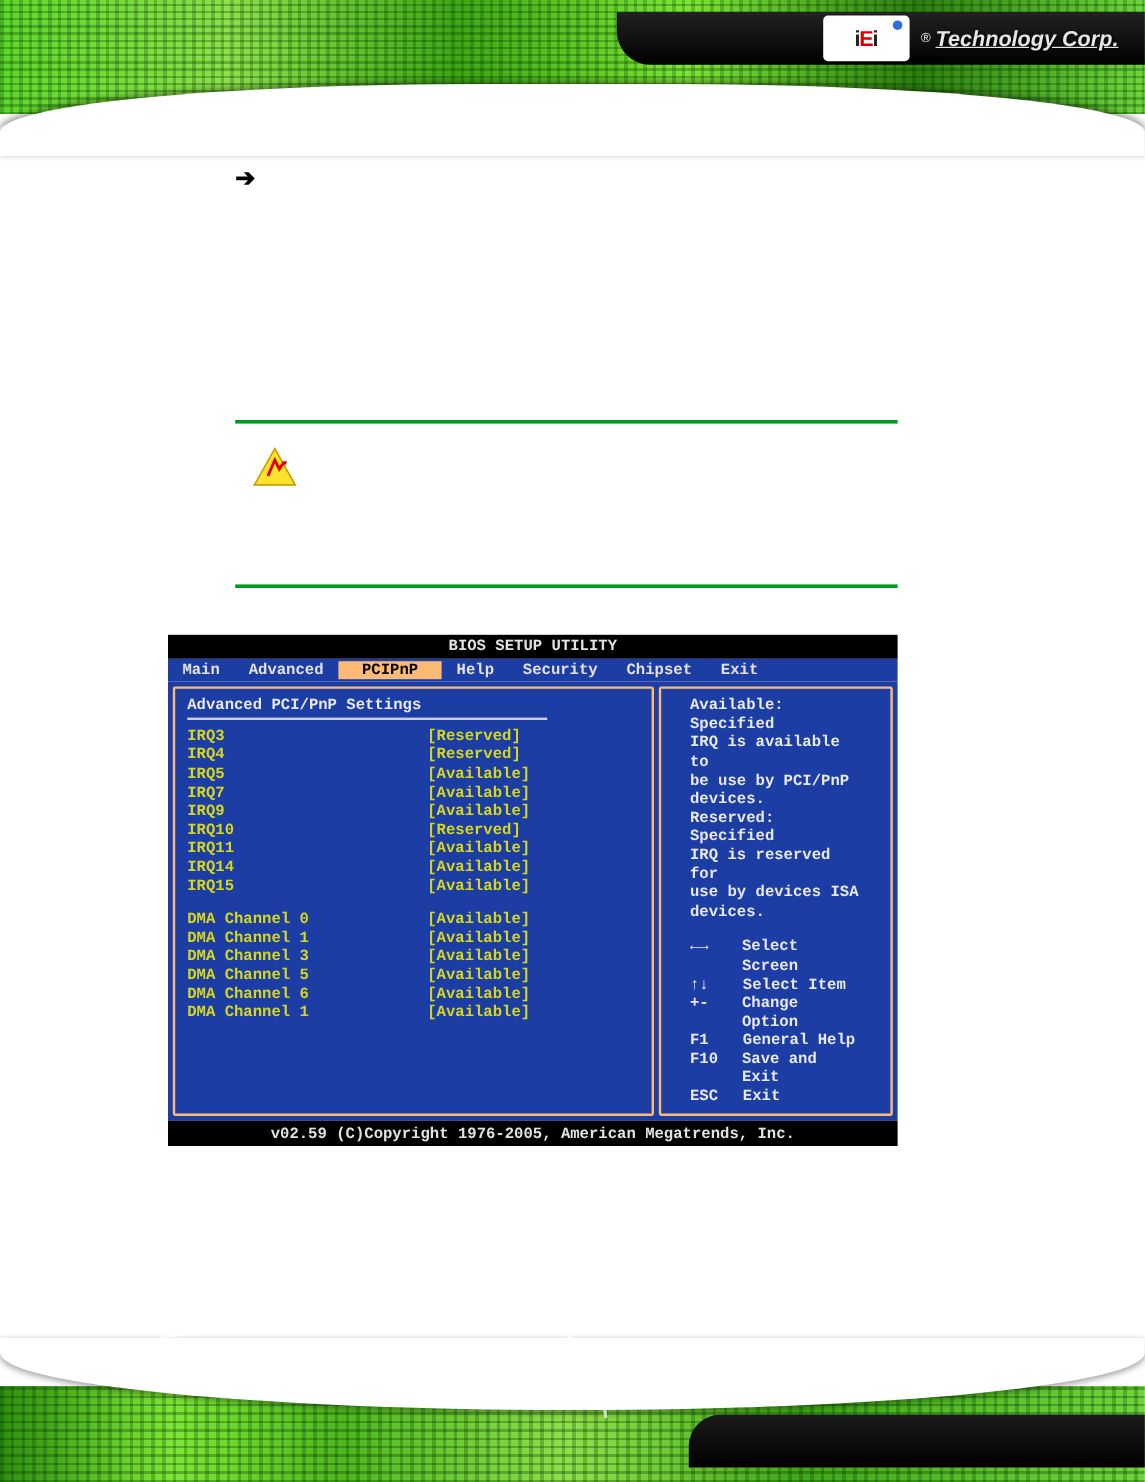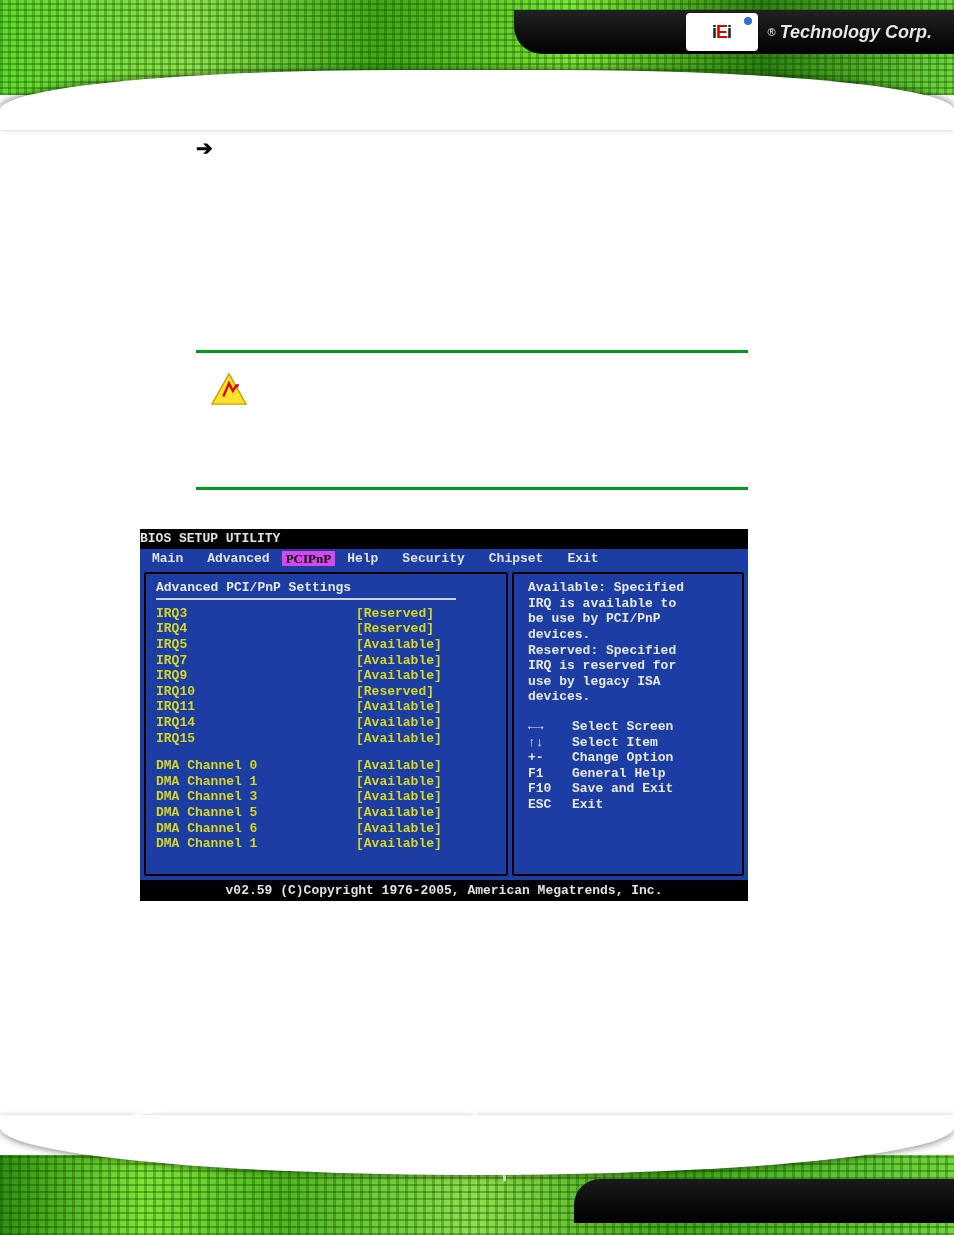--- a/index.html
+++ b/index.html
@@ -6,40 +6,40 @@
   body { width: 954px; height: 1235px; background: #fff; font-family: Arial, sans-serif; position: relative; overflow: hidden; }
   .header-bg { position: absolute; top: 0; left: 0; width: 954px; height: 120px; }
   .circuit-top { position: absolute; top: 0; left: 0; width: 954px; height: 95px; background: linear-gradient(90deg, #5fd82b 0%, #8fe04a 20%, #3fa815 40%, #7ee635 60%, #2f8010 80%, #6fd63b 100%); overflow: hidden; }
   .circuit-top::before { content: ""; position: absolute; inset: 0; background: repeating-linear-gradient(0deg, rgba(0,60,0,0.3) 0 2px, transparent 2px 6px), repeating-linear-gradient(90deg, rgba(0,60,0,0.25) 0 3px, transparent 3px 8px); }
   .white-swoosh-top { position: absolute; top: 70px; left: 0; width: 954px; height: 60px; background: #fff; border-radius: 400px 400px 0 0 / 40px 40px 0 0; box-shadow: 0 -2px 6px rgba(0,0,0,0.4); }
   .dark-band { position: absolute; top: 10px; right: 0; width: 440px; height: 44px; background: linear-gradient(180deg, #222 0%, #000 100%); border-radius: 0 0 0 28px; display: flex; align-items: center; justify-content: flex-end; padding-right: 22px; }
   .logo-badge { width: 72px; height: 38px; background: #fff; border-radius: 4px; margin-right: 10px; display: flex; align-items: center; justify-content: center; font-weight: 900; font-size: 18px; color: #222; letter-spacing: -1px; position: relative; }
   .logo-badge .e { color: #d00; }
   .logo-badge .dot { position: absolute; top: 4px; right: 6px; width: 8px; height: 8px; background: #2e6ed6; border-radius: 50%; }
   .logo-r { color: #eee; font-size: 11px; margin-right: 4px; }
-  .logo-text { color: #e6e6e6; font-weight: 900; font-style: italic; font-size: 18px; text-shadow: 1px 1px 2px #000; }
+  .logo-text { color: #e6e6e6; font-weight: 900; font-style: italic; font-size: 18px; text-shadow: 1px 1px 2px #000; text-decoration: underline; }
   .arrow { position: absolute; top: 136px; left: 196px; font-size: 20px; color: #000; font-weight: bold; }
   .hr-top { position: absolute; top: 350px; left: 196px; width: 552px; height: 3px; background: #009c1e; }
   .hr-bot { position: absolute; top: 487px; left: 196px; width: 552px; height: 3px; background: #009c1e; }
   .warn-icon { position: absolute; top: 372px; left: 210px; width: 38px; height: 34px; }
   .warn-icon svg { width: 38px; height: 34px; }
 
   .bios { position: absolute; top: 529px; left: 140px; width: 608px; font-family: "Courier New", monospace; font-size: 13px; font-weight: bold; line-height: 1.2; }
-  .bios-title { background: #000; color: #e2e2e2; padding: 2px 0; }
+  .bios-title { background: #000; color: #e2e2e2; text-align: center; padding: 2px 0; }
   .bios-tabs { background: #1c3ea4; color: #e2e2e2; display: flex; padding: 2px 0; text-align: right; }
   .bios-tabs span { padding: 0 12px; }
-  .bios-tabs .active { background: #d946ef; color: #000; padding: 0 4px; font-family: Liberation Serif, serif; }
+  .bios-tabs .active { background: #fdba74; color: #000; padding: 0 20px; }
   .bios-body { background: #1c3ea4; padding: 4px; display: flex; gap: 4px; }
   .bios-left { flex: 1; border: 2px solid #d8d8d8; border-top: none; border-bottom: none; padding: 6px 10px 10px 10px; border: 2px solid #cfcfe8; background: #1c3ea4; color: #d6d61f; }
-  .bios-left, .bios-right { border: 2px solid #000000; border-radius: 2px; }
+  .bios-left, .bios-right { border: 2px solid #fdba74; border-radius: 2px; }
   .bios-left-head { color: #e8e8e8; margin-bottom: 2px; }
   .bios-left hr { border: none; border-top: 2px solid #cfcfe8; margin-bottom: 6px; width: 300px; }
   .bios-row { display: flex; }
   .bios-row .lbl { width: 200px; }
-  .bios-right { width: 232px; padding: 6px 14px; color: #e8e8e8; background: #1c3ea4; }
+  .bios-right { width: 195px; padding: 6px 24px; color: #e8e8e8; background: #1c3ea4; }
   .bios-right .nav { margin-top: 14px; }
   .bios-right .nav div { display: flex; }
   .bios-right .nav .k { width: 44px; }
   .bios-footer { background: #000; color: #e2e2e2; text-align: center; padding: 3px 0; }
 
   .footer-bg { position: absolute; bottom: 0; left: 0; width: 954px; height: 120px; }
   .circuit-bot { position: absolute; bottom: 0; left: 0; width: 954px; height: 80px; background: linear-gradient(90deg, #2f9010 0%, #7ee635 15%, #4fb81f 30%, #8fe04a 50%, #3fa815 70%, #6fd63b 100%); overflow: hidden; }
   .circuit-bot::before { content: ""; position: absolute; inset: 0; background: repeating-linear-gradient(0deg, rgba(0,50,0,0.3) 0 2px, transparent 2px 7px), repeating-linear-gradient(90deg, rgba(0,50,0,0.25) 0 3px, transparent 3px 9px); }
   .white-swoosh-bot { position: absolute; bottom: 60px; left: 0; width: 954px; height: 60px; background: #fff; border-radius: 0 0 500px 500px / 0 0 50px 50px; box-shadow: 0 2px 6px rgba(0,0,0,0.4); }
   .white-curl { position: absolute; bottom: 28px; left: 140px; width: 360px; height: 120px; border: 3px solid rgba(255,255,255,0.7); border-bottom: none; border-left: none; border-radius: 0 180px 0 0 / 0 90px 0 0; background: transparent; transform: rotate(-8deg); }
@@ -153,21 +153,21 @@
         </div>
       <div style="height:12px"></div>
     </div>
     <div class="bios-right">
       <div>Available: Specified</div>
       <div>IRQ is available to</div>
       <div>be use by PCI/PnP</div>
       <div>devices.</div>
       <div>Reserved: Specified</div>
       <div>IRQ is reserved for</div>
-      <div>use by legacy ISA</div>
+      <div>use by devices ISA</div>
       <div>devices.</div>
       <div class="nav">
         <div>
             <span class="k">←→</span>
             <span>Select Screen</span>
           </div>
         <div>
             <span class="k">↑↓</span>
             <span>Select Item</span>
           </div>

